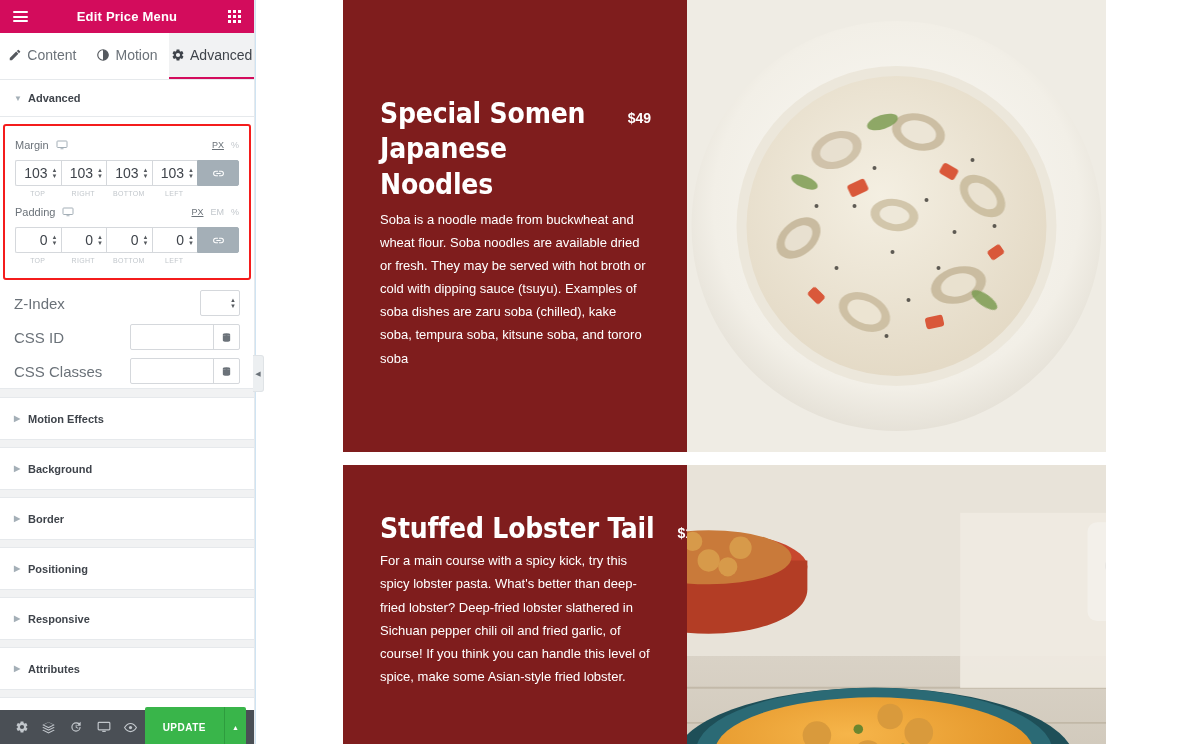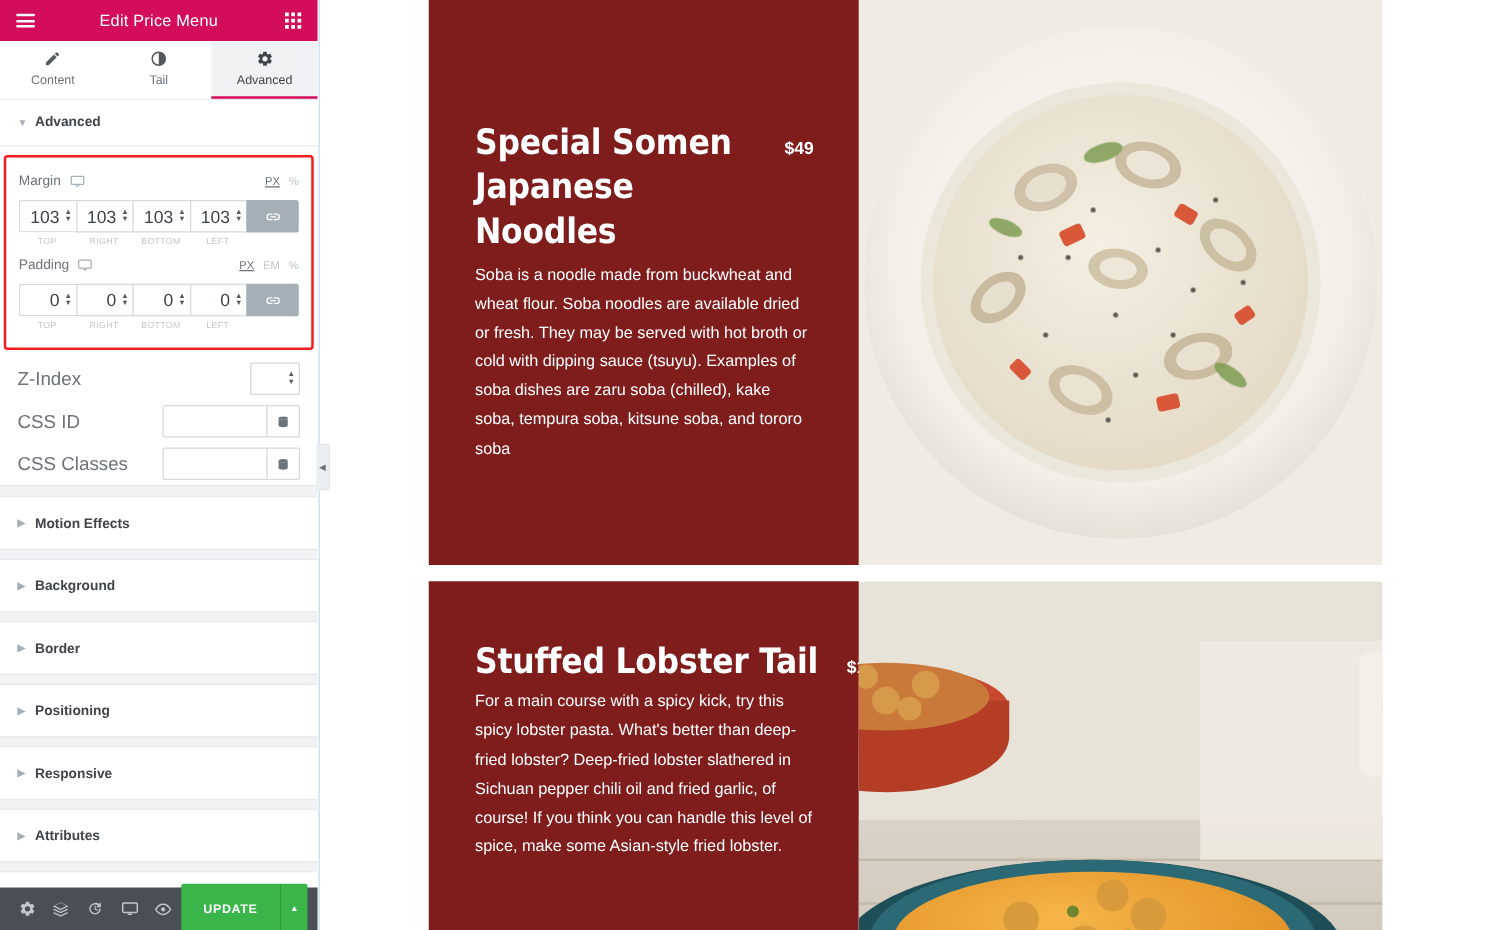--- a/index.html
+++ b/index.html
@@ -30,36 +30,36 @@
     color: #fff;
     display: flex;
     align-items: center;
     padding: 0 9px;
     flex: 0 0 33px;
   }
   .panel-header .title {
     flex: 1;
     text-align: center;
     font-size: 13px;
-    font-weight: normal;
+    font-weight: bold;
     letter-spacing: .2px;
   }
   .hdr-icon { width: 22px; display: flex; align-items: center; justify-content: center; cursor: pointer; }
   .hamburger { width: 15px; }
   .hamburger i { display: block; height: 2px; background: #fff; margin: 2.5px 0; border-radius: 1px; }
   .grid-icon { display: grid; grid-template-columns: repeat(3, 3px); grid-template-rows: repeat(3, 3px); gap: 2px; }
   .grid-icon b { display: block; width: 3px; height: 3px; background: #fff; }
 
   
   .tabs { display: flex; height: 47px; background: #fff; border-bottom: 1px solid #e6e9ec; flex: 0 0 47px; }
   .tab {
     flex: 1;
-    display: flex; flex-direction: column; align-items: center; justify-content: center;
+    display: flex; flex-direction: row; align-items: center; justify-content: center;
     gap: 5px;
-    font-size: 10px;
+    font-size: 14px;
     color: #6b7279;
     cursor: pointer;
     border-bottom: 2px solid transparent;
     background: #fff;
     text-align: center;
   }
   .tab.active { background: #f1f2f3; border-bottom-color: #d30c5c; color: #3f444b; }
   .tab svg { display: block; }
 
   
@@ -243,21 +243,21 @@
       <svg width="14" height="14" viewBox="0 0 24 24">
         <path d="M3 17.25V21h3.75L17.81 9.94l-3.75-3.75L3 17.25zM20.71 7.04a1 1 0 000-1.41l-2.34-2.34a1 1 0 00-1.41 0l-1.83 1.83 3.75 3.75 1.83-1.83z" fill="#55595e"></path>
       </svg>
       <span>Content</span>
     </div>
     <div class="tab">
       <svg width="14" height="14" viewBox="0 0 24 24">
         <circle cx="12" cy="12" r="9" fill="none" stroke="#55595e" stroke-width="2"></circle>
         <path d="M12 3a9 9 0 010 18z" fill="#55595e"></path>
       </svg>
-      <span>Tail</span>
+      <span>Motion</span>
     </div>
     <div class="tab active">
       <svg width="14" height="14" viewBox="0 0 24 24">
         <path fill="#3f444b" d="M19.14 12.94a7.07 7.07 0 000-1.88l2.03-1.58a.5.5 0 00.12-.64l-1.92-3.32a.5.5 0 00-.6-.22l-2.39.96a7.03 7.03 0 00-1.62-.94l-.36-2.54a.5.5 0 00-.5-.42h-3.84a.5.5 0 00-.5.42l-.36 2.54c-.58.23-1.12.55-1.62.94l-2.39-.96a.5.5 0 00-.6.22L2.67 8.84a.5.5 0 00.12.64l2.03 1.58a7.07 7.07 0 000 1.88l-2.03 1.58a.5.5 0 00-.12.64l1.92 3.32c.12.22.38.3.6.22l2.39-.96c.5.39 1.04.71 1.62.94l.36 2.54c.04.24.25.42.5.42h3.84c.25 0 .46-.18.5-.42l.36-2.54c.58-.23 1.12-.55 1.62-.94l2.39.96c.22.08.48 0 .6-.22l1.92-3.32a.5.5 0 00-.12-.64l-2.03-1.58zM12 15.6A3.6 3.6 0 1112 8.4a3.6 3.6 0 010 7.2z"></path>
       </svg>
       <span>Advanced</span>
     </div>
   </div>
 
   <div class="panel-body">

